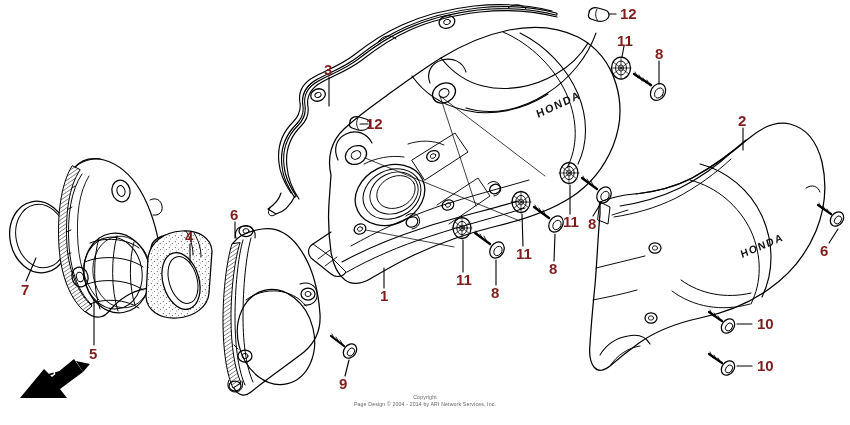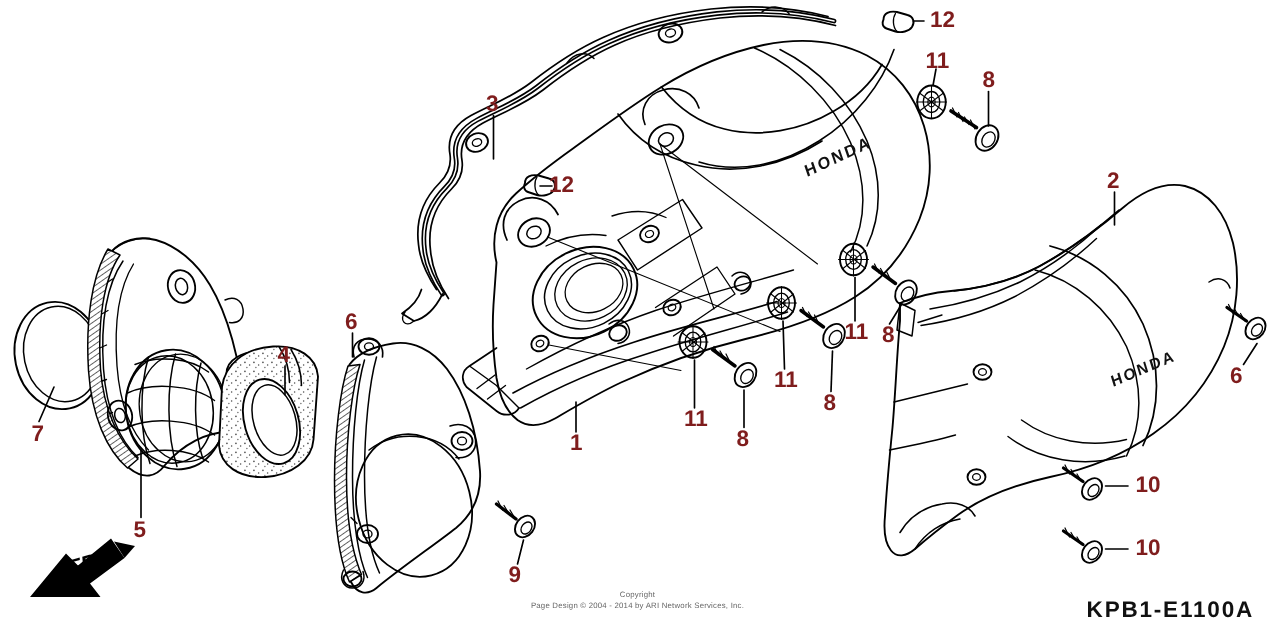--- a/index.html
+++ b/index.html
@@ -489,15 +489,14 @@
   <span class="callout-num" style="left:366px;top:116px;">12</span>
   <span class="callout-num" style="left:820px;top:243px;">6</span>
 
   <div id="fr-label">FR.</div>
 
   <div id="copyright">
     <span class="cline1">Copyright</span>
     <span class="cline2">Page Design © 2004 - 2014 by ARI Network Services, Inc.</span>
   </div>
 
-  <div id="partnumber">KPB1-E1100A</div>
 
 </div>
 
 </body></html>

